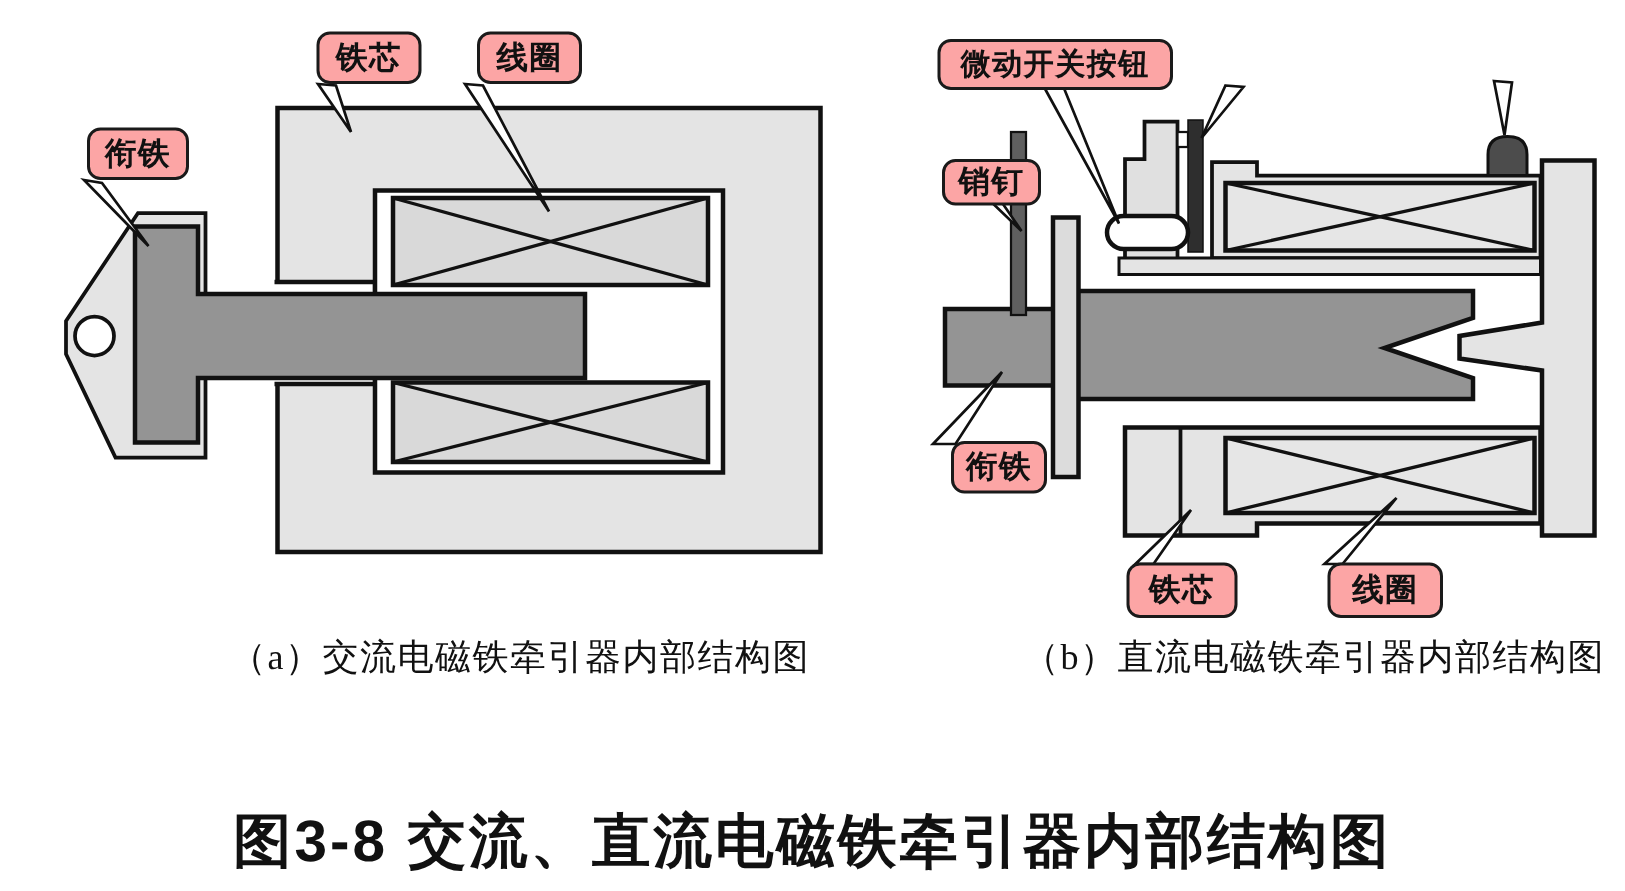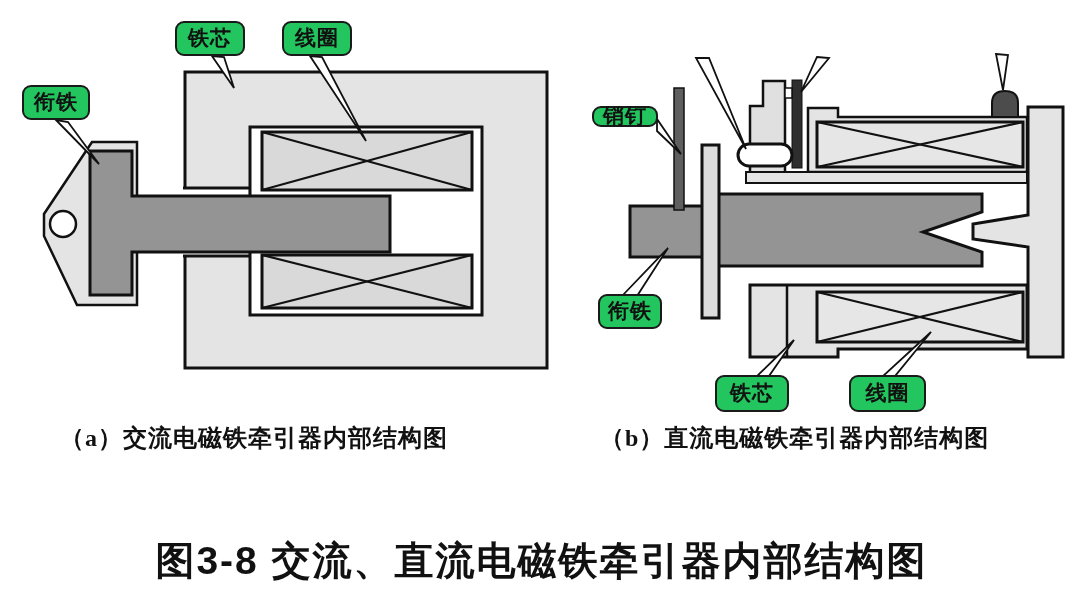--- a/index.html
+++ b/index.html
@@ -3,26 +3,26 @@
 <meta charset="utf-8">
 <style>
   html,body{margin:0;padding:0;background:#ffffff;}
   .stage{
     position:relative;width:1083px;height:594px;background:#ffffff;overflow:hidden;
     font-family:"Liberation Serif","DejaVu Serif",serif;color:#111;
   }
   .stage svg{position:absolute;left:0;top:0;}
   .callout{
     position:absolute;display:flex;align-items:center;justify-content:center;
-    background:#22c55e;border:2.5px solid #1a1a1a;border-radius:9px;
+    background:#fca5a5;border:2.5px solid #1a1a1a;border-radius:9px;
     font-size:21px;font-weight:700;line-height:1;letter-spacing:1px;
-    box-sizing:border-box;white-space:nowrap;z-index:3;
+    box-sizing:border-box;white-space:nowrap;z-index:3;margin-left:36px;
   }
   .caption{
-    position:absolute;text-align:left;font-size:24px;font-weight:700;
+    position:absolute;text-align:right;font-size:24px;font-weight:400;
     letter-spacing:1px;z-index:2;
   }
   .fig-title{
     position:absolute;left:0;top:534px;width:1083px;text-align:center;
     font-size:39px;font-weight:900;letter-spacing:2px;z-index:2;
     font-family:"Liberation Sans","DejaVu Sans",sans-serif;
   }
 </style>
 </head>
 <body>
@@ -107,21 +107,22 @@
       <polygon points="622,296 637,296 668,248" fill="#ffffff" stroke="#111" stroke-width="1.8"></polygon>
       <polygon points="757,376 769,376 794,340" fill="#ffffff" stroke="#111" stroke-width="1.8"></polygon>
       <polygon points="883,376 895,376 931,332" fill="#ffffff" stroke="#111" stroke-width="1.8"></polygon>
     </g>
   </svg>
 
   <div class="callout" style="left:22px;top:85px;width:68px;height:35px;">衔铁</div>
   <div class="callout" style="left:175px;top:21px;width:70px;height:35px;">铁芯</div>
   <div class="callout" style="left:282px;top:21px;width:70px;height:35px;">线圈</div>
 
-  <div class="callout" style="left:592px;top:106px;width:66px;height:21px;">销钉</div>
+  <div class="callout" style="left:589px;top:26px;width:157px;height:34px;font-size:20px;">微动开关按钮</div>
+  <div class="callout" style="left:592px;top:106px;width:66px;height:31px;">销钉</div>
   <div class="callout" style="left:598px;top:294px;width:64px;height:35px;">衔铁</div>
   <div class="callout" style="left:715px;top:375px;width:74px;height:37px;">铁芯</div>
   <div class="callout" style="left:849px;top:375px;width:77px;height:37px;">线圈</div>
 
   <div class="caption" style="left:60px;top:422px;width:480px;">（a）交流电磁铁牵引器内部结构图</div>
   <div class="caption" style="left:600px;top:422px;width:470px;">（b）直流电磁铁牵引器内部结构图</div>
 
   <div class="fig-title">图3-8 交流、直流电磁铁牵引器内部结构图</div>
 </div>
 

